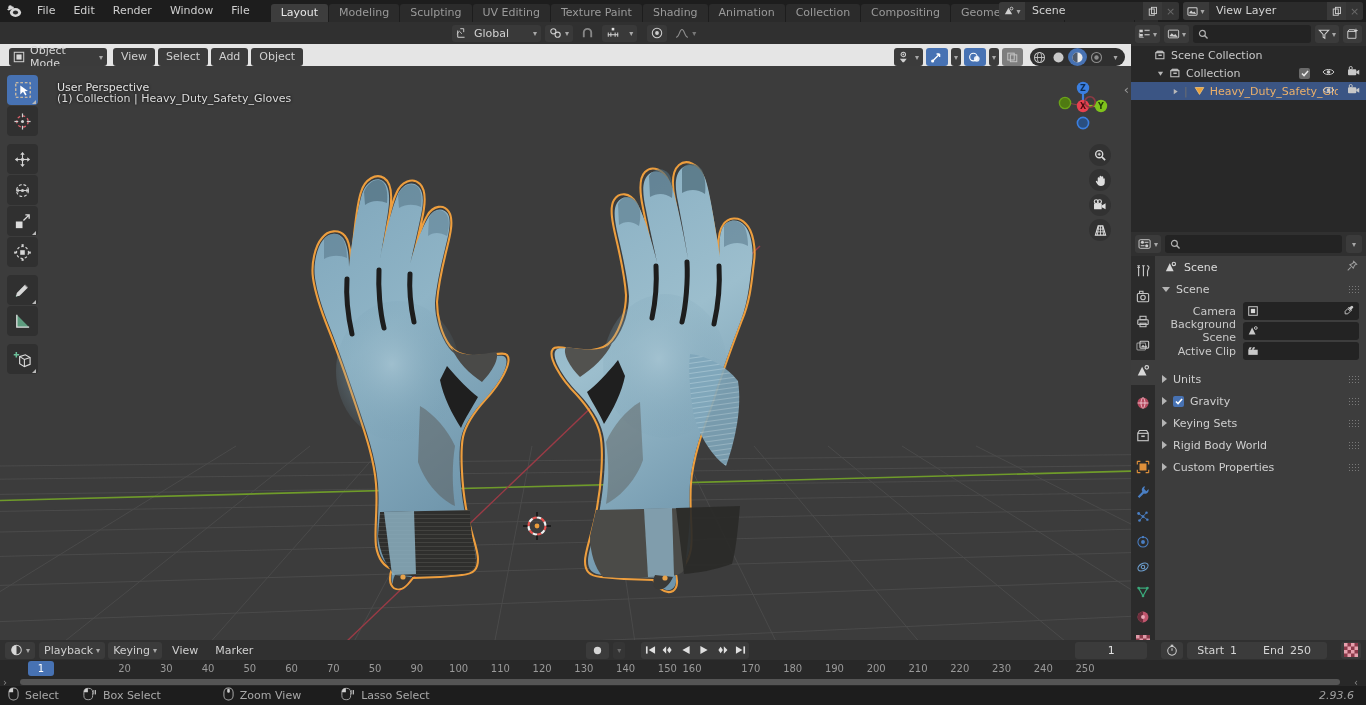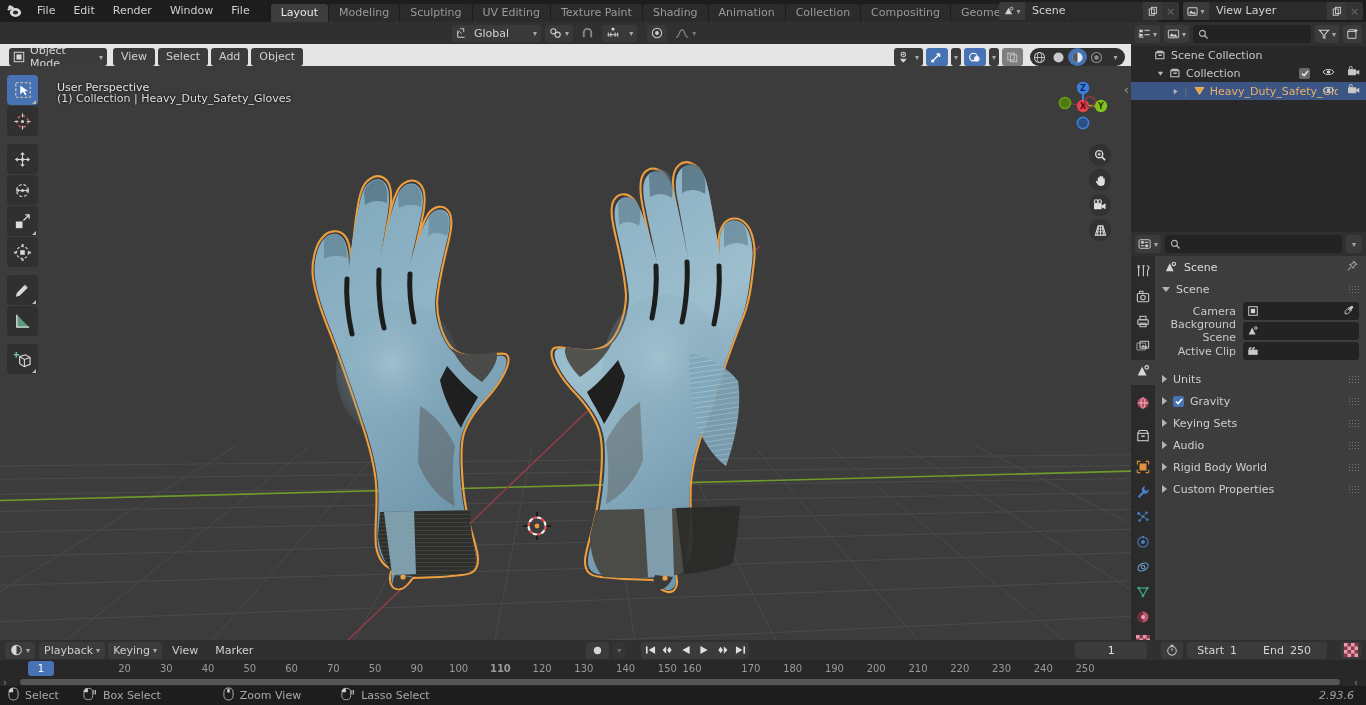--- a/index.html
+++ b/index.html
@@ -1008,25 +1008,20 @@
             <span>Gravity</span>
             <span class="dots"></span>
           </div>
           <div class="pr-panel-hd">
             <span class="tri"></span>
             <span>Keying Sets</span>
             <span class="dots"></span>
           </div>
           <div class="pr-panel-hd">
             <span class="tri"></span>
-            <span>Audio</span>
-            <span class="dots"></span>
-          </div>
-          <div class="pr-panel-hd">
-            <span class="tri"></span>
             <span>Rigid Body World</span>
             <span class="dots"></span>
           </div>
           <div class="pr-panel-hd">
             <span class="tri"></span>
             <span>Custom Properties</span>
             <span class="dots"></span>
           </div>
         </div>
     </div>
@@ -1147,21 +1142,21 @@
         <div class="tick" style="left: 82.76px; margin-top: 30px;">10</div>
         <div class="tick" style="left: 124.52px;">20</div>
         <div class="tick" style="left: 166.28px;">30</div>
         <div class="tick" style="left: 208.04px;">40</div>
         <div class="tick" style="left: 249.8px;">50</div>
         <div class="tick" style="left: 291.56px;">60</div>
         <div class="tick" style="left: 333.32px;">70</div>
         <div class="tick" style="left: 375.08px;">50</div>
         <div class="tick" style="left: 416.84px;">90</div>
         <div class="tick" style="left: 458.6px;">100</div>
-        <div class="tick" style="left: 500.36px; font-weight: bold;">110</div>
+        <div class="tick" style="left: 500.36px;">110</div>
         <div class="tick" style="left: 542.12px;">120</div>
         <div class="tick" style="left: 583.88px;">130</div>
         <div class="tick" style="left: 625.64px;">140</div>
         <div class="tick" style="left: 667.4px;">150</div>
         <div class="tick" style="left: 692px; text-align: right;">160</div>
         <div class="tick" style="left: 750.92px;">170</div>
         <div class="tick" style="left: 792.68px;">180</div>
         <div class="tick" style="left: 834.44px;">190</div>
         <div class="tick" style="left: 876.2px;">200</div>
         <div class="tick" style="left: 917.96px;">210</div>

